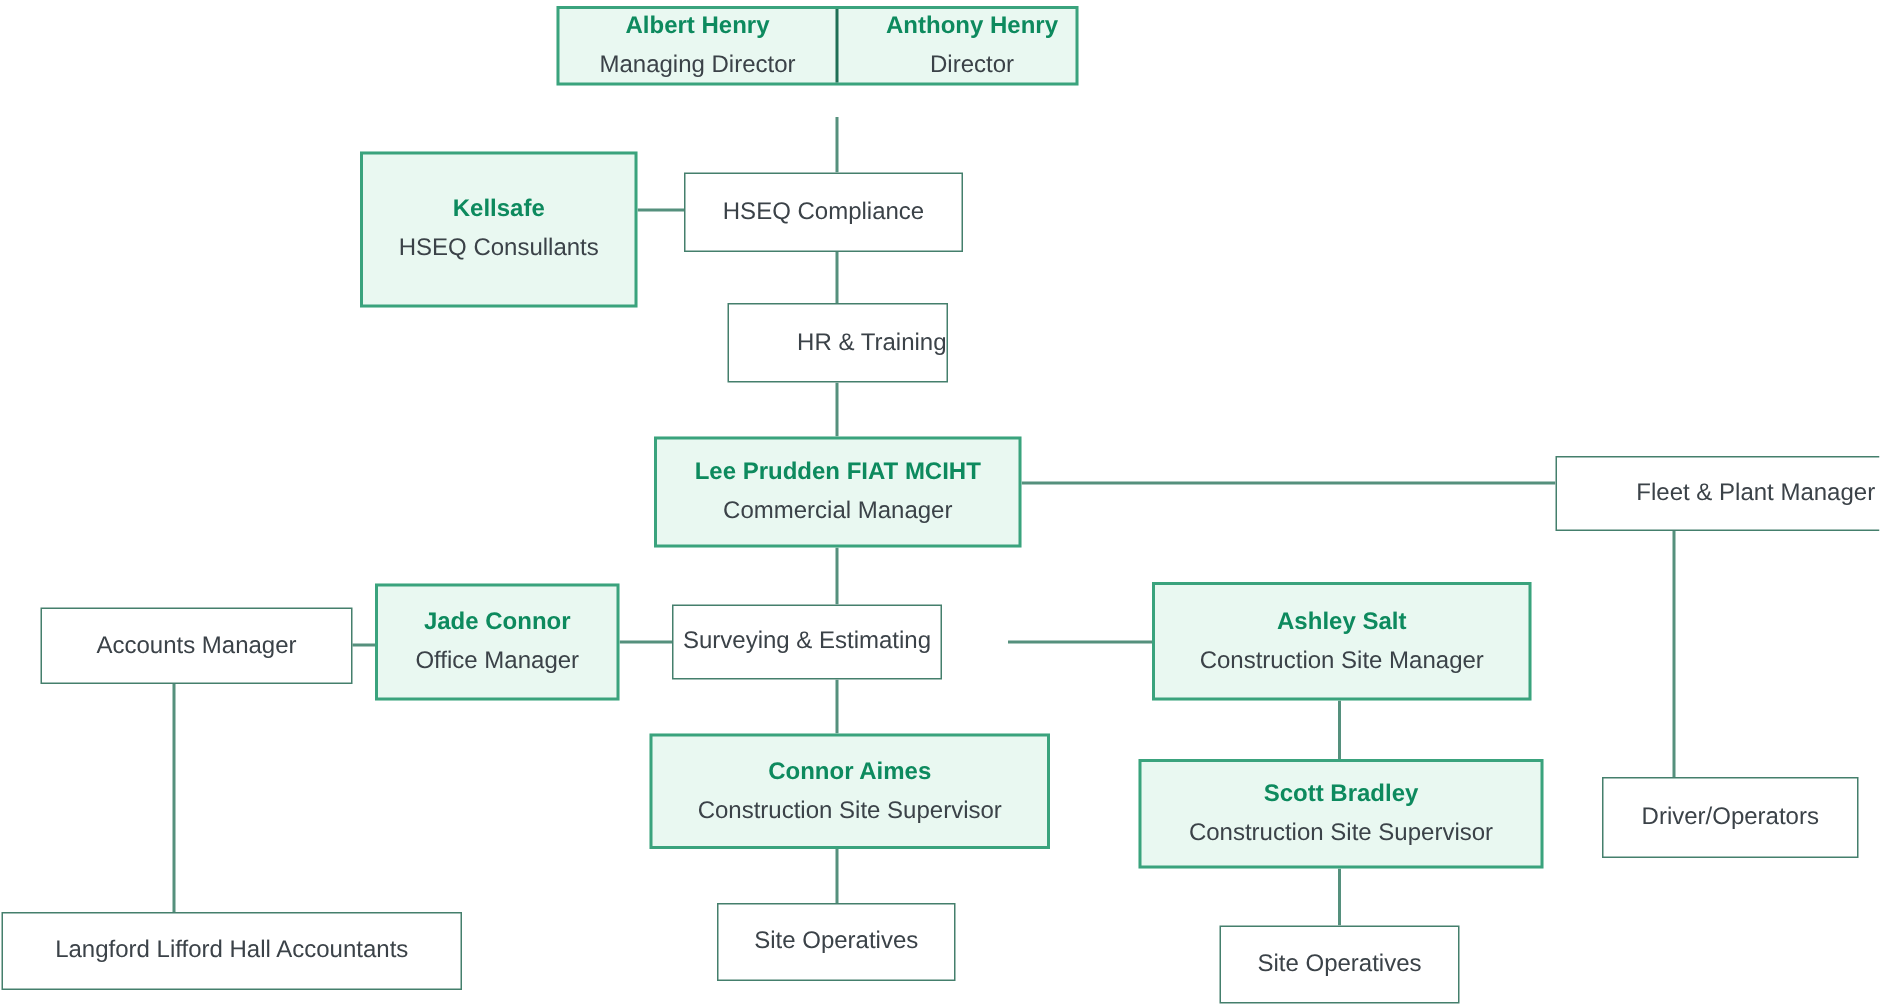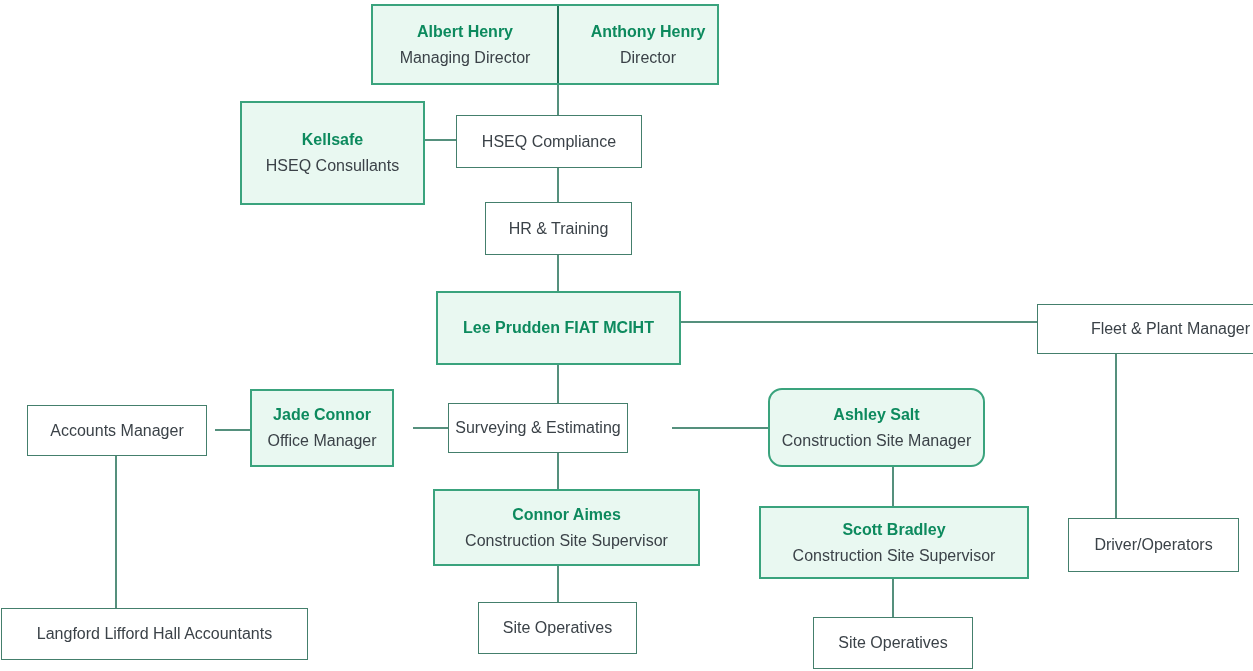--- a/index.html
+++ b/index.html
@@ -61,66 +61,67 @@
   <div class="connector" style="left:215px; top:429px; width:35px; height:2px;"></div>
   <div class="connector" style="left:413px; top:427px; width:35px; height:2px;"></div>
   <div class="connector" style="left:672px; top:427px; width:96px; height:2px;"></div>
   <div class="connector" style="left:557px; top:453px; width:2px; height:36px;"></div>
   <div class="connector" style="left:557px; top:566px; width:2px; height:36px;"></div>
   <div class="connector" style="left:892px; top:467px; width:2px; height:39px;"></div>
   <div class="connector" style="left:892px; top:579px; width:2px; height:38px;"></div>
   <div class="connector" style="left:115px; top:456px; width:2px; height:152px;"></div>
   <div class="connector" style="left:1115px; top:354px; width:2px; height:164px;"></div>
 
-  <div class="node person combo" style="left:371px; top:4px; width:348px; height:81px;">
+  <div class="node person combo" style="left:371px; top:4px; width:348px; height:53px;">
     <div class="cell first">
       <div class="name">Albert Henry</div>
       <div class="role">Managing Director</div>
     </div>
     <div class="cell second">
       <div class="name">Anthony Henry</div>
       <div class="role">Director</div>
     </div>
   </div>
 
   <div class="node person" style="left:240px; top:101px; width:185px; height:104px;">
     <div class="name">Kellsafe</div>
     <div class="role">HSEQ Consullants</div>
   </div>
 
   <div class="node" style="left:456px; top:115px; width:186px; height:53px;">
     <div>HSEQ Compliance</div>
   </div>
 
-  <div class="node" style="left:485px; top:202px; width:147px; height:53px;">
+  <div class="node" style="left:485px; top:202px; width:147px; height:53px;align-items:flex-end;">
     <div>HR &amp; Training</div>
   </div>
 
   <div class="node person" style="left:436px; top:291px; width:245px; height:74px;align-items:center;">
     <div class="name">Lee Prudden FIAT MCIHT</div>
+    <div class="role">Commercial Manager</div>
   </div>
 
   <div class="node" style="left:1037px; top:304px; width:223px; height:50px;padding-left:44px;">
     <div>Fleet &amp; Plant Manager</div>
   </div>
 
-  <div class="node" style="left:27px; top:405px; width:180px; height:51px;">
+  <div class="node" style="left:27px; top:405px; width:208px; height:51px;">
     <div>Accounts Manager</div>
   </div>
 
-  <div class="node person" style="left:250px; top:389px; width:144px; height:78px;">
+  <div class="node person" style="left:250px; top:389px; width:163px; height:78px;">
     <div class="name">Jade Connor</div>
     <div class="role">Office Manager</div>
   </div>
 
   <div class="node" style="left:448px; top:403px; width:180px; height:50px;">
     <div>Surveying &amp; Estimating</div>
   </div>
 
-  <div class="node person" style="left:768px; top:388px; width:217px; height:79px;border-radius:14px;">
+  <div class="node person" style="left:768px; top:388px; width:253px; height:79px;">
     <div class="name">Ashley Salt</div>
     <div class="role">Construction Site Manager</div>
   </div>
 
   <div class="node person" style="left:433px; top:489px; width:267px; height:77px;">
     <div class="name">Connor Aimes</div>
     <div class="role">Construction Site Supervisor</div>
   </div>
 
   <div class="node person" style="left:759px; top:506px; width:270px; height:73px;">

